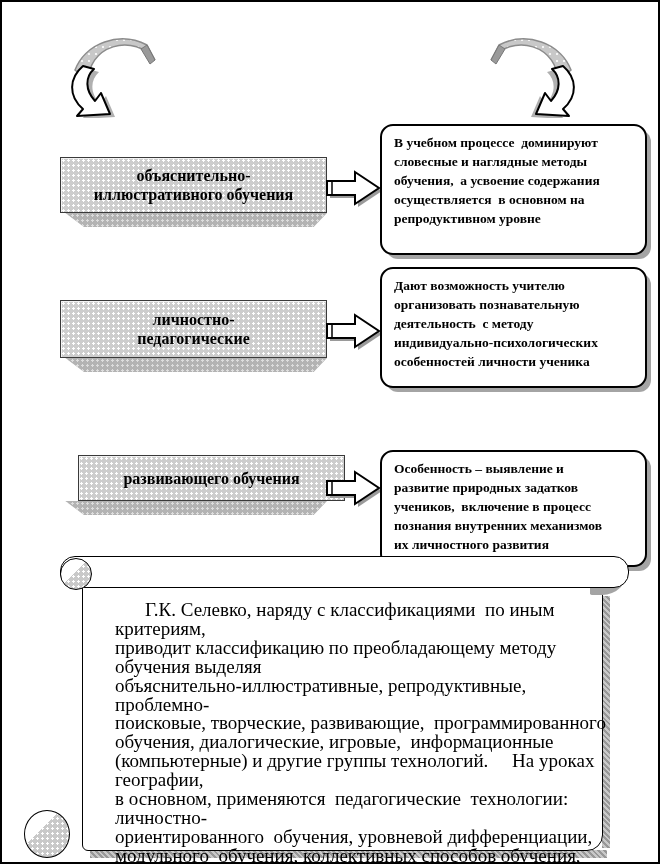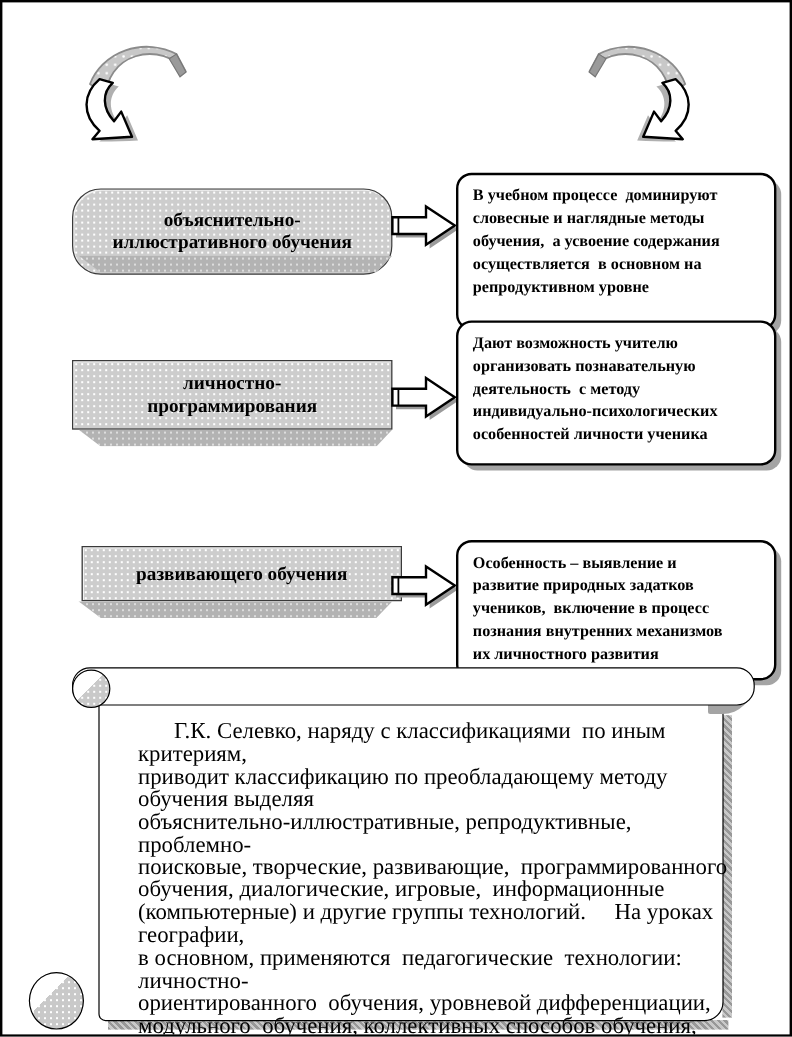--- a/index.html
+++ b/index.html
@@ -24,35 +24,35 @@
     white-space:pre-wrap;
     box-shadow:inset 1px 1px 0 #f2f2f2;
   }
   .tech-bevel{
     position:absolute;width:267px;height:14px;
     background-color:#b3b3b3;
     background-image:radial-gradient(#dddddd 1px, transparent 1.1px);
     background-size:5px 5px;
     clip-path:polygon(2% 0,100% 0,95% 100%,9% 100%);
   }
-  .tb1{left:58px;top:155px;height:72px;border-radius:24px;}  .bv1{left:58px;top:211px;}
+  .tb1{left:58px;top:155px;height:56px;}  .bv1{left:58px;top:211px;}
   .tb2{left:58px;top:298px;height:58px;}  .bv2{left:58px;top:356px;}
-  .tb3{left:66px;top:453px;height:46px;}  .bv3{left:58px;top:499px;}
+  .tb3{left:76px;top:453px;height:46px;}  .bv3{left:58px;top:499px;}
   
   .block-arrow{position:absolute;width:58px;height:42px;}
   .ba1{left:323px;top:166px;} .ba2{left:323px;top:309px;} .ba3{left:323px;top:466px;}
   
   .desc-box{
     position:absolute;width:267px;box-sizing:border-box;
     background:#fff;border:2px solid #000;border-radius:13px;
     box-shadow:5px 5px 0 -1px #a4a4a4;
     padding:7px 8px 0 12px;
     font-weight:bold;font-size:13.5px;line-height:19px;white-space:pre-wrap;
   }
-  .db1{left:378px;top:122px;height:131px;margin-top:20px;}
+  .db1{left:378px;top:122px;height:131px;}
   .db2{left:378px;top:265px;height:121px;}
   .db3{left:378px;top:424px;height:117px;margin-top:24px;}
   
   .hatch{background:repeating-linear-gradient(45deg,#989898 0 2px,#c9c9c9 2px 4px);}
   .scroll-body{
     position:absolute;left:80px;top:583px;width:519px;height:264px;
     background:#fff;border:1.5px solid #000;border-radius:0 0 16px 6px;z-index:2;
   }
   .scroll-shadow-right{position:absolute;left:600px;top:594px;width:8px;height:252px;z-index:1;}
   .scroll-shadow-bottom{position:absolute;left:88px;top:848px;width:517px;height:8px;z-index:1;}
@@ -123,21 +123,21 @@
     <polygon points="2,13 30,13 30,4 54,20 30,36 30,27 2,27" fill="#ffffff" stroke="#000" stroke-width="2"></polygon>
     <line x1="7" y1="13" x2="7" y2="27" stroke="#000" stroke-width="1.5"></line>
   </svg>
   <div class="desc-box db1">В учебном процессе  доминируют
 словесные и наглядные методы
 обучения,  а усвоение содержания
 осуществляется  в основном на
 репродуктивном уровне</div>
 
   <div class="tech-box tb2">личностно-
-программирования</div>
+педагогические</div>
   <div class="tech-bevel bv2"></div>
   <svg class="block-arrow ba2" viewBox="0 0 58 42">
     <polygon points="5,16 33,16 33,7 57,23 33,39 33,30 5,30" fill="#9a9a9a"></polygon>
     <polygon points="2,13 30,13 30,4 54,20 30,36 30,27 2,27" fill="#ffffff" stroke="#000" stroke-width="2"></polygon>
     <line x1="7" y1="13" x2="7" y2="27" stroke="#000" stroke-width="1.5"></line>
   </svg>
   <div class="desc-box db2">Дают возможность учителю
 организовать познавательную
 деятельность  с методу
 индивидуально-психологических

